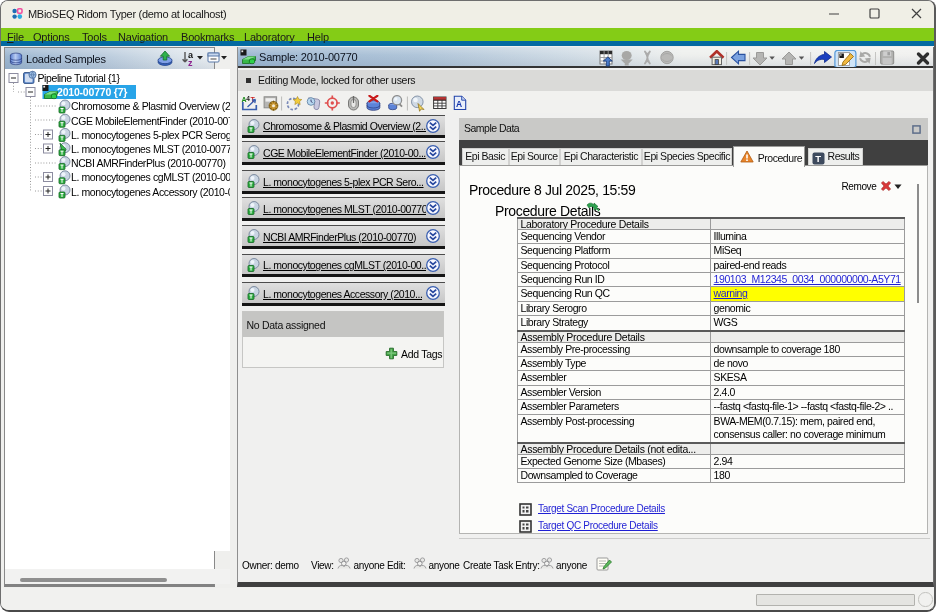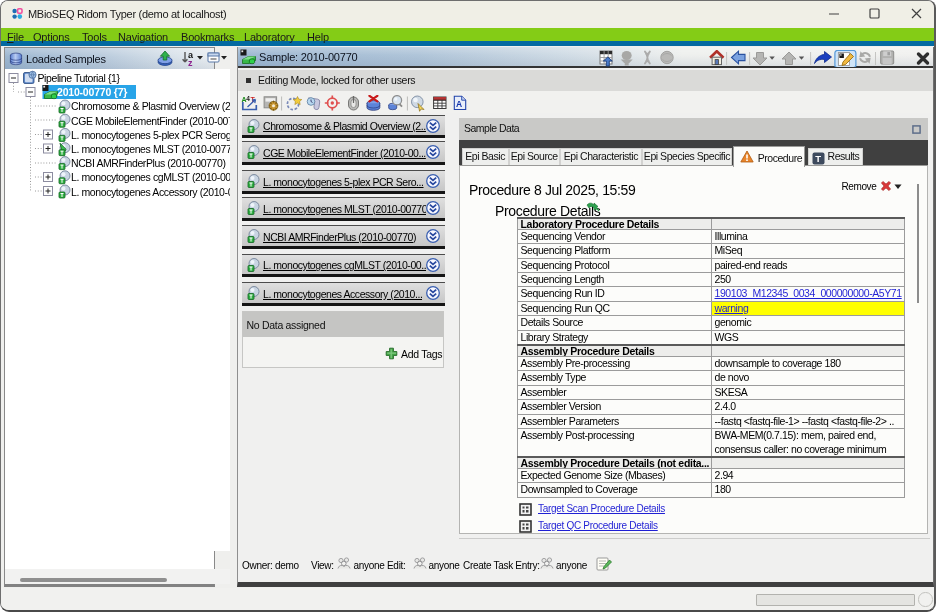--- a/index.html
+++ b/index.html
@@ -31,21 +31,21 @@
 #sdh{position:absolute;left:0;top:0;width:100%;height:21.5px;background:#c9c9c7;font-size:10.5px;color:#111;line-height:21.5px;padding-left:5px;letter-spacing:-0.5px}
 #sdtabs{position:absolute;left:0;top:22px;width:100%;height:25.3px;background:#404040}
 .tab{position:absolute;top:8px;height:17.3px;background:#eeefed;border:1px solid #d2d2d0;border-bottom:none;font-size:10.5px;color:#111;letter-spacing:-0.45px;text-align:center;line-height:15px;white-space:nowrap;overflow:hidden}
 #tabsel{position:absolute;top:5.7px;height:21.5px;background:#fcfcfa;border:1px solid #9a9a98;border-bottom:none;font-size:10.5px;color:#111;letter-spacing:-0.45px;line-height:18px;z-index:3;white-space:nowrap}
 #sdc{position:absolute;left:0;top:47.3px;width:100%;height:369px;background:#fcfcfa;border:1px solid #b4b4b2;border-top:1px solid #9a9a98}
 .t11{font-size:14px;color:#000;letter-spacing:-0.35px;white-space:nowrap}
 #ptable{position:absolute;left:57px;top:50.5px;width:388px;border-collapse:collapse}
 #ptable td{border:1px solid #9b9b9b;font-size:10.5px;color:#000;letter-spacing:-0.42px;padding:0 2px 0 2.5px;height:13.4px;line-height:13.4px;white-space:nowrap;overflow:hidden}
 #ptable td.lbl{width:194px;max-width:194px}
 #ptable td.val{width:194px;max-width:194px}
-#ptable tr.hdr td{font-weight:bold;border-top:2px solid #5a5a5a;letter-spacing:-0.3px;background:#ededeb}
+#ptable tr.hdr td{font-weight:normal;border-top:2px solid #5a5a5a;letter-spacing:-0.3px;background:#ededeb}
 a.lnk{color:#1f1fd4;text-decoration:underline}
 #ownerbar{position:absolute;left:0px;top:509px;width:693px;height:20px;font-size:10px;color:#000;letter-spacing:-0.3px}
 #statusbar{position:absolute;left:0;top:586.5px;width:936px;height:23px;background:#f1f1ef}
 #progress{position:absolute;left:754.5px;top:6px;width:159.5px;height:12.5px;background:#e4e4e1;border:1px solid #b2b2ae;border-radius:1px}
 #pcircle{position:absolute;left:917px;top:4.5px;width:14.5px;height:14.5px;border:1.8px solid #c2c2be;border-radius:50%}
 .icon{position:absolute}
 </style></head>
 <body>
 <svg width="0" height="0" style="position:absolute">
   <defs>
@@ -502,33 +502,29 @@
               </tr>
 <tr>
                 <td class="lbl">Sequencing Platform</td>
                 <td class="val">MiSeq</td>
               </tr>
 <tr>
                 <td class="lbl">Sequencing Protocol</td>
                 <td class="val">paired-end reads</td>
               </tr>
 <tr>
-                <td class="lbl">Sequencing Length</td>
-                <td class="val">250</td>
-              </tr>
-<tr>
                 <td class="lbl">Sequencing Run ID</td>
                 <td class="val"><a class="lnk">190103_M12345_0034_000000000-A5Y71</a></td>
               </tr>
 <tr>
                 <td class="lbl">Sequencing Run QC</td>
                 <td class="val" style="background:#ffff00"><a class="lnk">warning</a></td>
               </tr>
 <tr>
-                <td class="lbl">Details Source</td>
+                <td class="lbl">Library Serogro</td>
                 <td class="val">genomic</td>
               </tr>
 <tr>
                 <td class="lbl">Library Strategy</td>
                 <td class="val">WGS</td>
               </tr>
 <tr class="hdr">
                 <td class="lbl" style="height:10px;line-height:10px">Assembly Procedure Details</td>
                 <td class="val" style="height:10px"></td>
               </tr>

